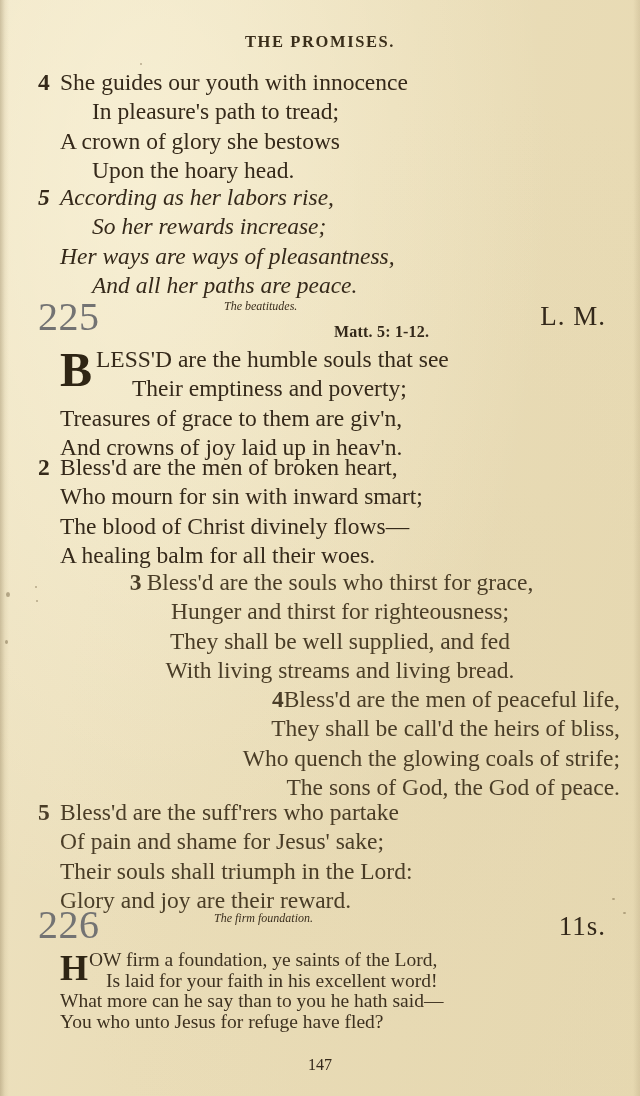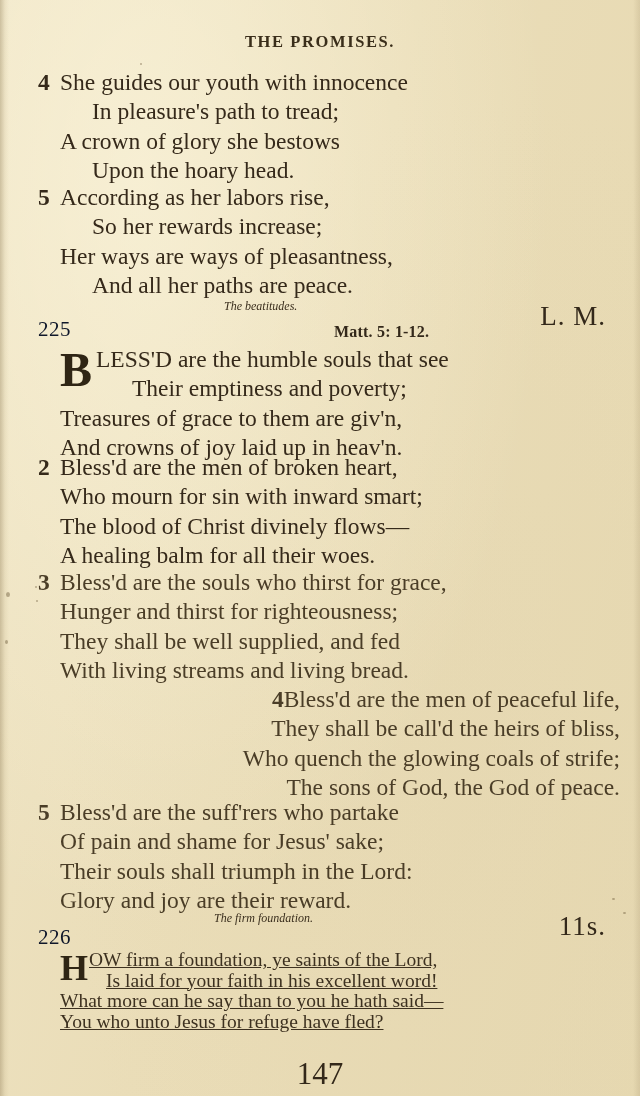--- a/index.html
+++ b/index.html
@@ -86,25 +86,25 @@
   
   .hymn-head {
     position: absolute;
     left: 38px;
     width: 568px;
     height: 46px;
   }
   .hymn-num {
     position: absolute;
     left: 0;
-    top: 12px;
-    font-size: 21px;
+    top: 0;
+    font-size: 40px;
     line-height: 34px;
     letter-spacing: 0.5px;
-    color: #0f172a;
+    color: #737373;
   }
   .hymn-title {
     position: absolute;
     top: -1px;
     font-style: italic;
     font-size: 12px;
     color: #3a2e1d;
     white-space: pre;
   }
   .hymn-ref {
@@ -144,37 +144,36 @@
   }
   .dropblock .vline { padding-left: 36px; }
   .dropblock .vline.ind2 { padding-left: 72px; }
   .dropblock .vline.flush { padding-left: 0; }
 
   
   .small .vline {
     font-size: 19.5px;
     line-height: 20.5px;
     color: #3d3120;
-    text-decoration: underline;
   }
   .small .dropcap {
     font-size: 36px;
     line-height: 34px;
     top: 1px;
   }
   .small .vline { padding-left: 29px; }
   .small .vline.ind2 { padding-left: 46px; }
   .small .vline.flush { padding-left: 0; }
 
   .page-number {
     position: absolute;
     top: 1056px;
     left: 0; right: 0;
     text-align: center;
-    font-size: 31px;
+    font-size: 16px;
     color: #33281a;
   }
 </style>
 </head>
 <body>
 
 <div class="page"></div>
 <div class="edge-left"></div>
 <div class="edge-right"></div>
 
@@ -190,21 +189,21 @@
 
   <div class="running-head">THE PROMISES.</div>
 
   <div class="stanza" style="top:68px;">
     <div class="vline"><span class="vnum">4</span><span>She guides our youth with innocence</span></div>
     <div class="vline ind">In pleasure's path to tread;</div>
     <div class="vline">A crown of glory she bestows</div>
     <div class="vline ind">Upon the hoary head.</div>
   </div>
 
-  <div class="stanza" style="top:183px;">
+  <div class="stanza" style="top:183px;font-style:italic;">
     <div class="vline"><span class="vnum">5</span><span>According as her labors rise,</span></div>
     <div class="vline ind">So her rewards increase;</div>
     <div class="vline">Her ways are ways of pleasantness,</div>
     <div class="vline ind">And all her paths are peace.</div>
   </div>
 
   <div class="hymn-head" style="top:300px;">
     <div class="hymn-num">225</div>
     <div class="hymn-title" style="left:186px;">The beatitudes.</div>
     <div class="hymn-ref" style="left:296px;margin-top:6px;">Matt. 5: 1-12.</div>
@@ -219,21 +218,21 @@
     <div class="vline flush">And crowns of joy laid up in heav'n.</div>
   </div>
 
   <div class="stanza" style="top:453px;">
     <div class="vline"><span class="vnum">2</span><span>Bless'd are the men of broken heart,</span></div>
     <div class="vline">Who mourn for sin with inward smart;</div>
     <div class="vline">The blood of Christ divinely flows—</div>
     <div class="vline">A healing balm for all their woes.</div>
   </div>
 
-  <div class="stanza" style="top:568px;">
+  <div class="stanza" style="top:568px;text-align:center;">
     <div class="vline faded"><span class="vnum">3</span><span>Bless'd are the souls who thirst for grace,</span></div>
     <div class="vline faded">Hunger and thirst for righteousness;</div>
     <div class="vline faded">They shall be well supplied, and fed</div>
     <div class="vline faded">With living streams and living bread.</div>
   </div>
 
   <div class="stanza" style="top:685px;text-align:right;">
     <div class="vline faded"><span class="vnum">4</span><span>Bless'd are the men of peaceful life,</span></div>
     <div class="vline faded">They shall be call'd the heirs of bliss,</div>
     <div class="vline faded">Who quench the glowing coals of strife;</div>

